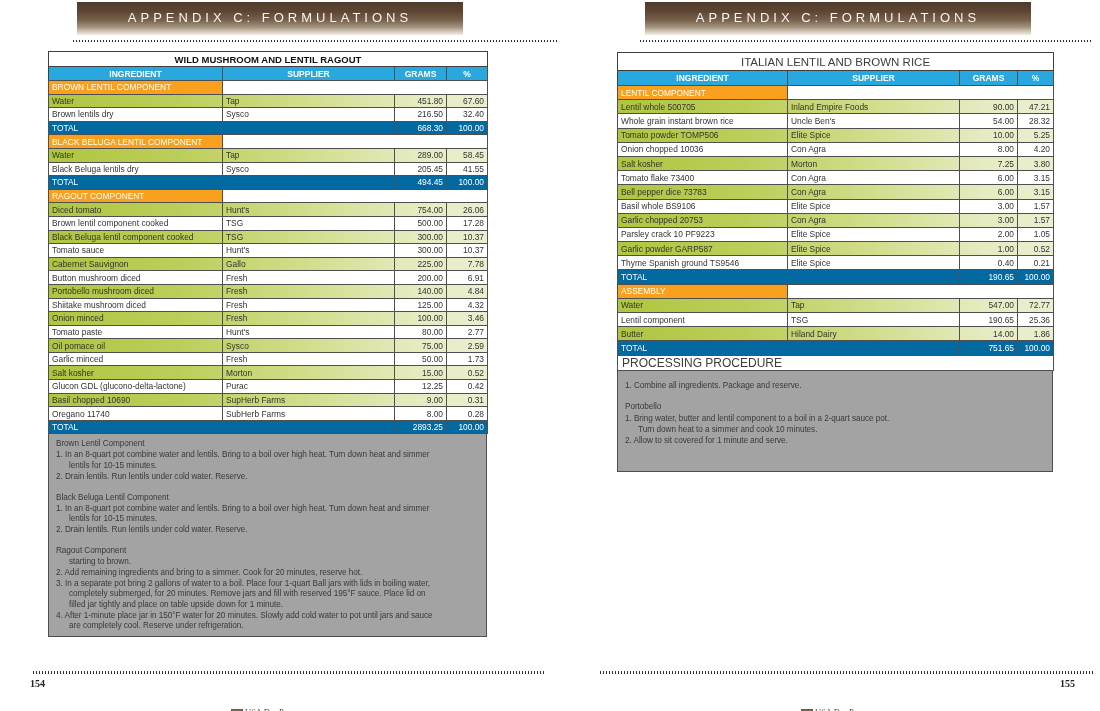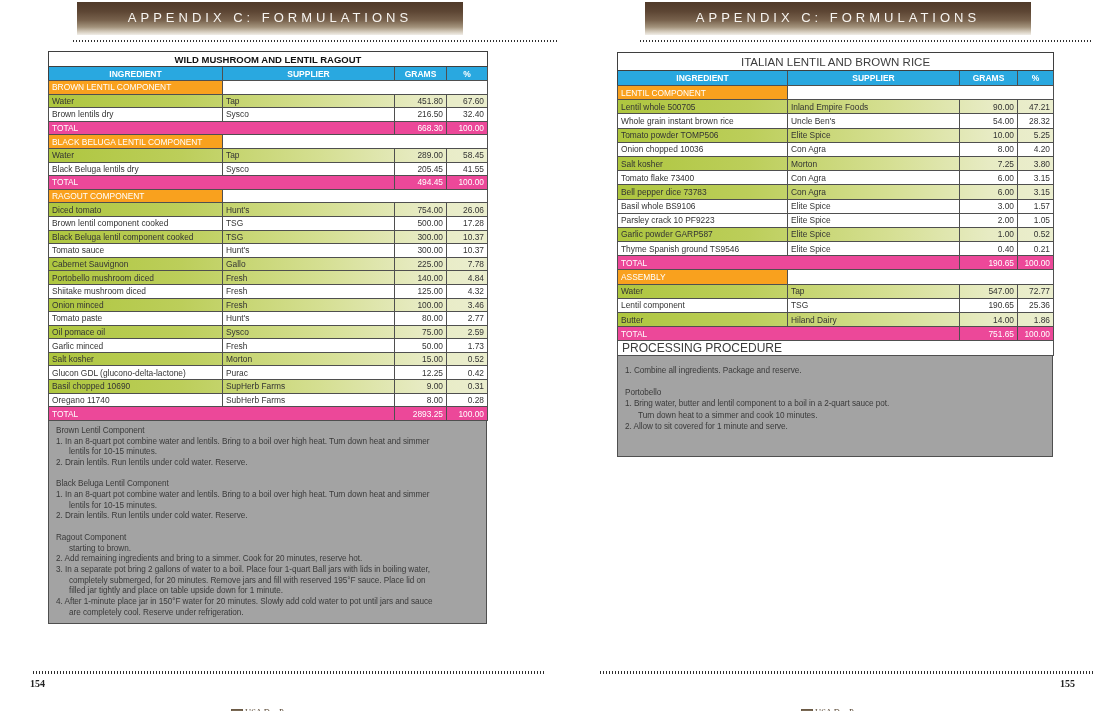--- a/index.html
+++ b/index.html
@@ -36,21 +36,21 @@
   .wrap-l .head-row th { height:14px; }
   .wrap-r .head-row th { height:15px; }
   .wrap-l tbody td { height:13.6px; }
   .wrap-r tbody td { height:14.2px; }
   tbody td { font-size:8.4px; color:#333; padding:0 3px; }
   td.num { text-align:right; }
   .row-w { background:#fff; }
   .row-g { background:linear-gradient(to right,#aec63f 0%,#bcce5a 30%,#d5df92 62%,#e7ebc3 85%,#ebeecf 100%); }
   .row-section td.sec { background:#f9a11e; color:#fff; font-size:8.4px; }
   .row-section td.rest { background:#fff; }
-  .row-total td { background:#ec4899; color:#fff; }
+  .row-total td { background:#0369a1; color:#fff; }
   .row-total td.sep { border-left:1px solid #fff;margin-top:6px; }
   .proc-row td { background:#fff; color:#3c3c3c; font-size:12px; padding:0 4px; height:15px; }
 
   
   .proc-box { border:1px solid #4f4f4f; border-top:none; background:#a3a3a3; padding:5px 7px 4px 7px; }
   .proc-l { height:203px; }
   .proc-r { height:101px; padding-top:9px; }
   .pline { font-size:8.2px; line-height:10.7px; color:#3a3a3a; white-space:nowrap; letter-spacing:-0.05px; }
   .wrap-r .pline { line-height:11.2px; }
   .pline.ind { padding-left:13px; }
@@ -164,20 +164,26 @@
             <td class="">Hunt's</td>
             <td class="num">300.00</td>
             <td class="num">10.37</td>
           </tr>
           <tr class="row-item row-g">
             <td class="">Cabernet Sauvignon</td>
             <td class="">Gallo</td>
             <td class="num">225.00</td>
             <td class="num">7.78</td>
           </tr>
+          <tr class="row-item row-w">
+            <td class="">Button mushroom diced</td>
+            <td class="">Fresh</td>
+            <td class="num">200.00</td>
+            <td class="num">6.91</td>
+          </tr>
           <tr class="row-item row-g">
             <td class="">Portobello mushroom diced</td>
             <td class="">Fresh</td>
             <td class="num">140.00</td>
             <td class="num">4.84</td>
           </tr>
           <tr class="row-item row-w">
             <td class="">Shiitake mushroom diced</td>
             <td class="">Fresh</td>
             <td class="num">125.00</td>
@@ -338,20 +344,26 @@
             <td class="">Con Agra</td>
             <td class="num">6.00</td>
             <td class="num">3.15</td>
           </tr>
           <tr class="row-item row-w">
             <td class="">Basil whole BS9106</td>
             <td class="">Elite Spice</td>
             <td class="num">3.00</td>
             <td class="num">1.57</td>
           </tr>
+          <tr class="row-item row-g">
+            <td class="">Garlic chopped 20753</td>
+            <td class="">Con Agra</td>
+            <td class="num">3.00</td>
+            <td class="num">1.57</td>
+          </tr>
           <tr class="row-item row-w">
             <td class="">Parsley crack 10 PF9223</td>
             <td class="">Elite Spice</td>
             <td class="num">2.00</td>
             <td class="num">1.05</td>
           </tr>
           <tr class="row-item row-g">
             <td class="">Garlic powder GARP587</td>
             <td class="">Elite Spice</td>
             <td class="num">1.00</td>

